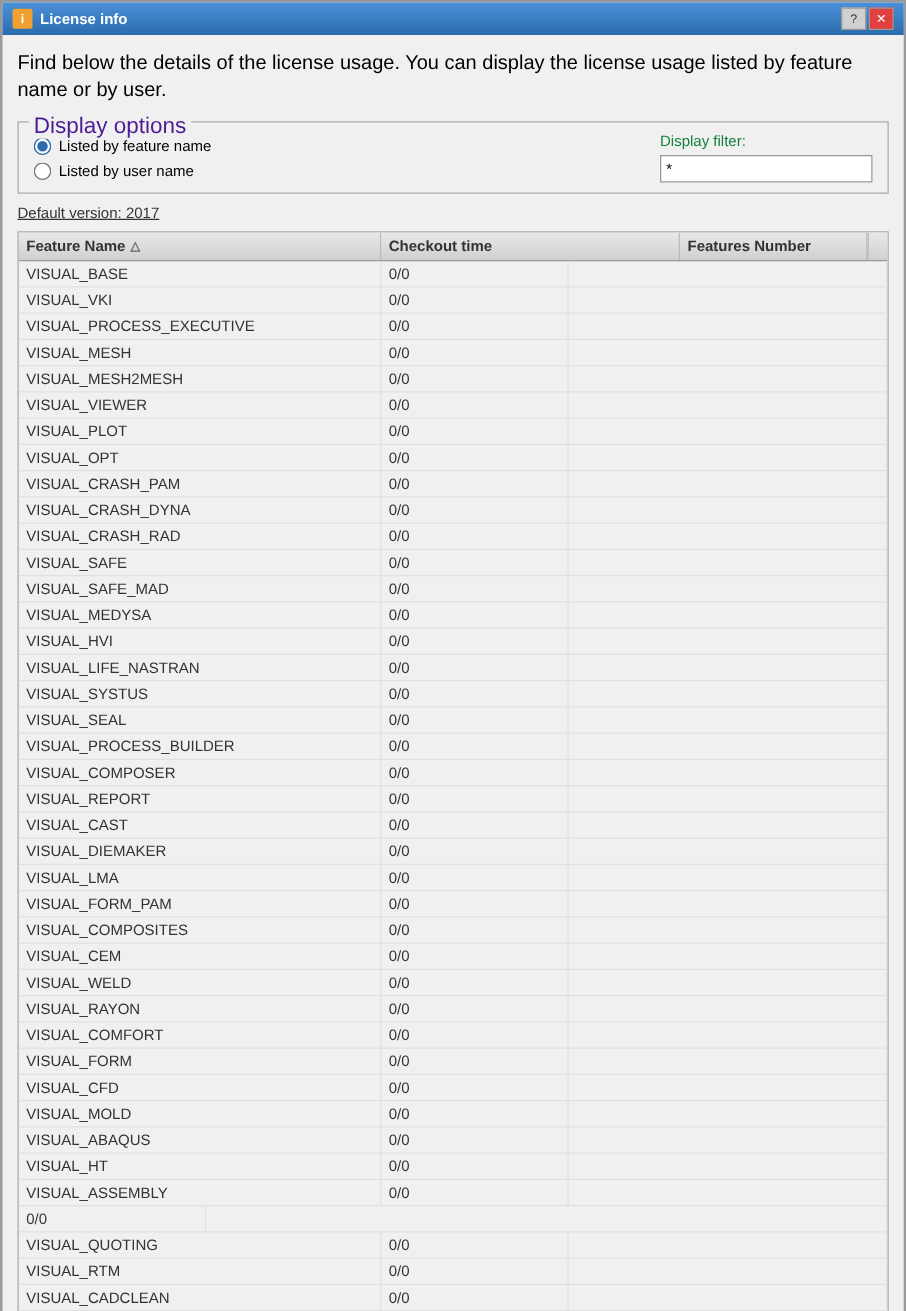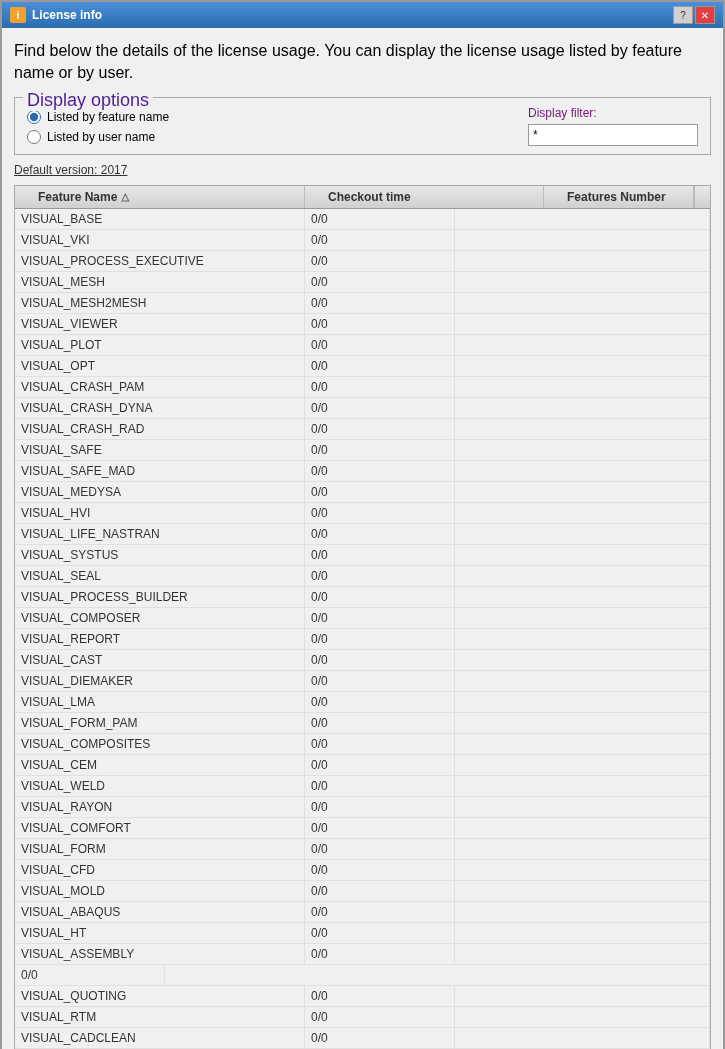--- a/index.html
+++ b/index.html
@@ -120,21 +120,21 @@
       height: 14px;
       accent-color: #2a6cad;
     }
     .filter-group {
       display: flex;
       flex-direction: column;
       gap: 4px;
     }
     .filter-label {
       font-size: 12px;
-      color: #701a75;
+      color: #15803d;
     }
     .filter-input {
       width: 170px;
       height: 22px;
       border: 1px solid #999;
       padding: 2px 4px;
       font-size: 12px;
       background: white;
     }
     .default-version {
@@ -149,21 +149,21 @@
       display: flex;
       flex-direction: column;
     }
     .table-header {
       display: flex;
       background: linear-gradient(to bottom, #e8e8e8, #d0d0d0);
       border-bottom: 1px solid #999;
       flex-shrink: 0;
     }
     .th {
-      padding: 4px 23px;
+      padding: 4px 6px;
       font-size: 12px;
       font-weight: bold;
       color: #333;
       border-right: 1px solid #bbb;
       display: flex;
       align-items: center;
       gap: 4px;
     }
     .th-feature {
       width: 290px;

